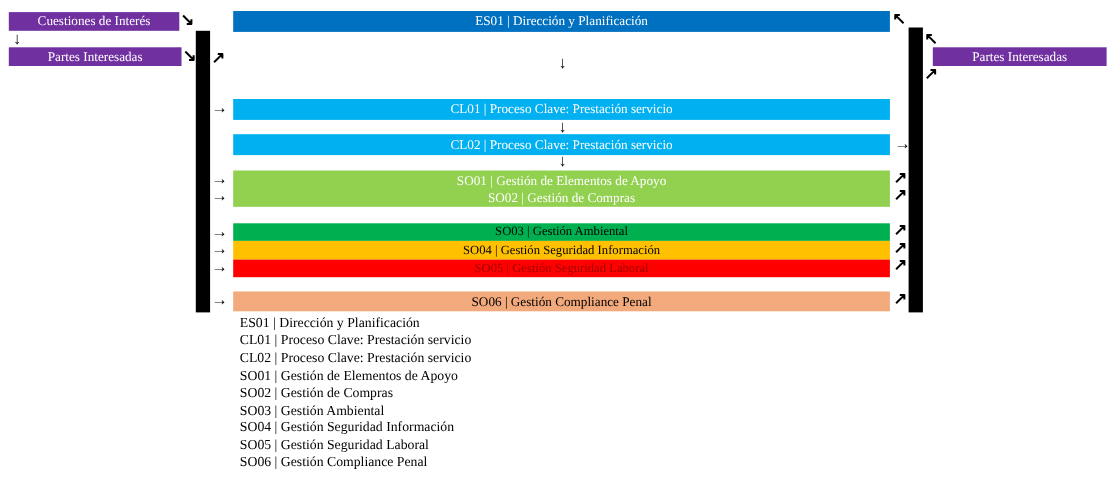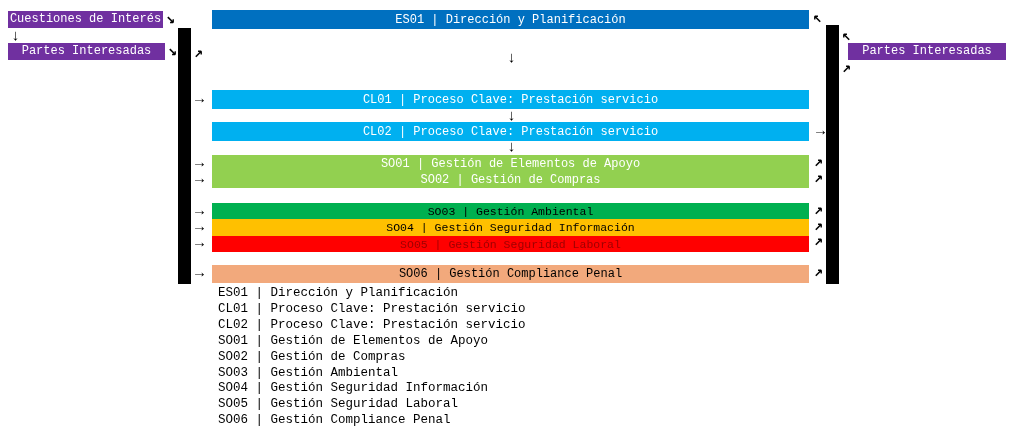--- a/index.html
+++ b/index.html
@@ -1,18 +1,18 @@
 <!DOCTYPE html>
 <html><head>
 <meta charset="utf-8">
 <style>
   html,body{margin:0;padding:0;background:#ffffff;}
   .canvas{
     position:relative;width:1015px;height:436px;background:#ffffff;overflow:hidden;
-    font-family:Liberation Mono, monospace;
+    font-family:Liberation Serif, serif;
   }
   .pbox{
     position:absolute;height:17px;background:#7030A0;color:#ffffff;
     font-size:12px;line-height:17px;text-align:center;white-space:nowrap;
   }
   .rail{position:absolute;width:13px;background:#000000;}
   .arr{
     position:absolute;color:#000000;font-weight:800;font-size:15px;line-height:15px;
     width:15px;text-align:center;
   }

